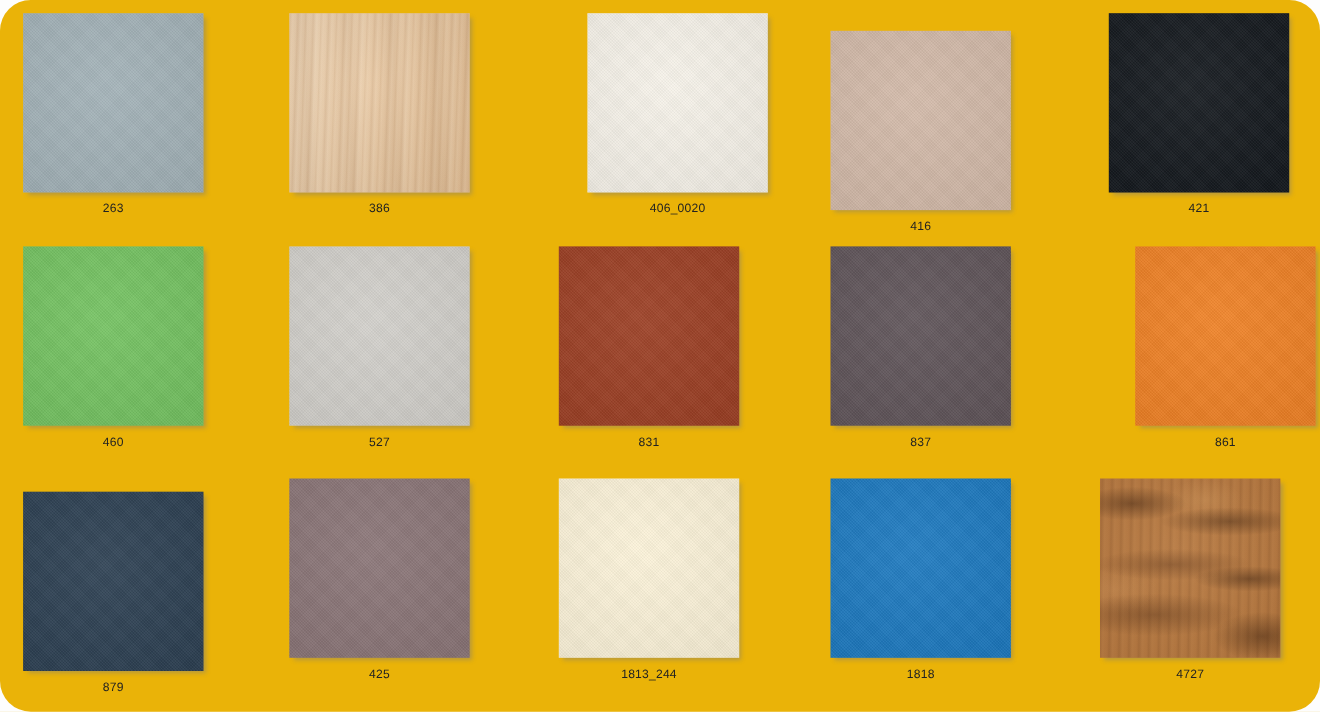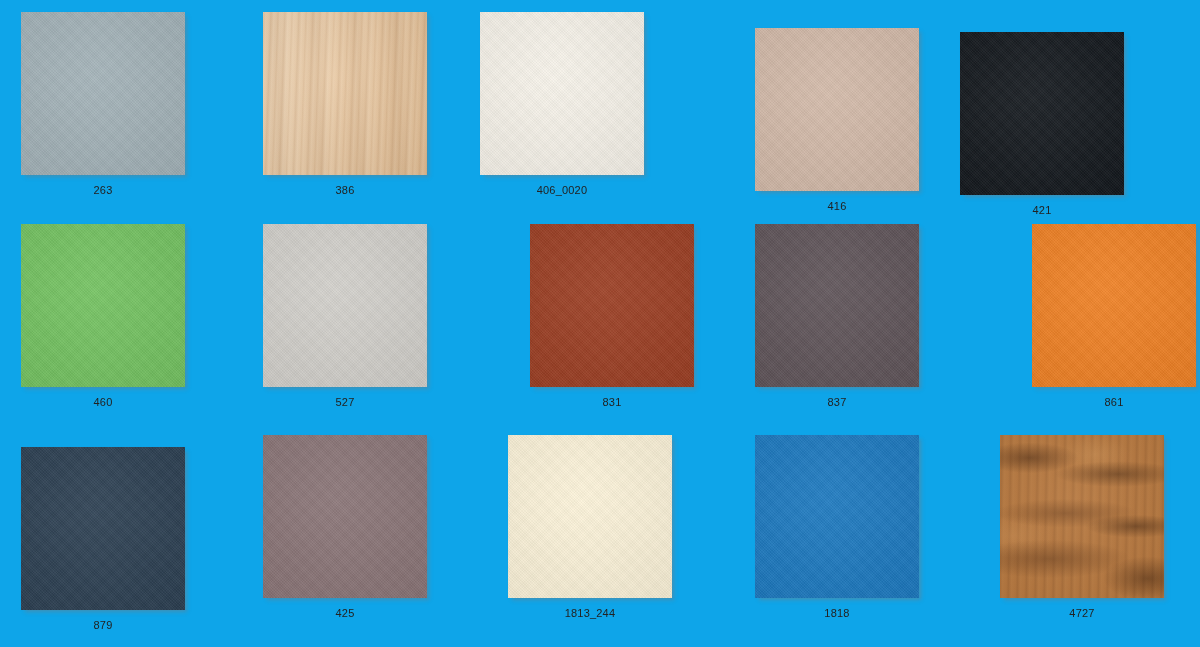--- a/index.html
+++ b/index.html
@@ -108,71 +108,71 @@
   }
   .tex-vignette {
     background-image:
       radial-gradient(ellipse 130px 130px at 45% 40%,
         rgba(255,255,255,0.05), rgba(0,0,0,0.05) 95%);
   }
 </style>
 </head>
 <body>
 
-<div id="swatch-grid" style="width: 1200px; height: 647px; background: #0ea5e9;">
+<div id="swatch-grid" style="width: 1200px; height: 647px; background: #eab308; border-radius: 28px;">
     <div class="swatch-cell" style="left: 21px; top: 12px; width: 164px;">
       <div class="swatch-chip" style="width: 164px; height: 163px; background-color: rgb(163, 178, 184);">
         <div class="tex tex-soft"></div>
         <div class="tex tex-vignette"></div>
       </div>
       <span class="swatch-label" style="font-size: 11px; color: rgb(34, 34, 34); width: 164px;">263</span>
     </div>
     <div class="swatch-cell" style="left: 263px; top: 12px; width: 164px;">
       <div class="swatch-chip" style="width: 164px; height: 163px; background-color: rgb(228, 194, 155);">
         <div class="tex tex-wood"></div>
         <div class="tex tex-vignette"></div>
       </div>
       <span class="swatch-label" style="font-size: 11px; color: rgb(34, 34, 34); width: 164px;">386</span>
     </div>
-    <div class="swatch-cell" style="left: 480px; top: 12px; width: 164px;">
+    <div class="swatch-cell" style="left: 534px; top: 12px; width: 164px;">
       <div class="swatch-chip" style="width: 164px; height: 163px; background-color: rgb(247, 243, 234);">
         <div class="tex tex-soft"></div>
         <div class="tex tex-vignette"></div>
       </div>
       <span class="swatch-label" style="font-size: 11px; color: rgb(34, 34, 34); width: 164px;">406_0020</span>
     </div>
     <div class="swatch-cell" style="left: 755px; top: 12px; width: 164px; margin-top: 16px;">
       <div class="swatch-chip" style="width: 164px; height: 163px; background-color: rgb(211, 186, 169);">
         <div class="tex tex-soft"></div>
         <div class="tex tex-vignette"></div>
       </div>
       <span class="swatch-label" style="font-size: 11px; color: rgb(34, 34, 34); width: 164px;">416</span>
     </div>
-    <div class="swatch-cell" style="left: 960px; top: 12px; width: 164px; margin-top: 20px;">
+    <div class="swatch-cell" style="left: 1008px; top: 12px; width: 164px;">
       <div class="swatch-chip" style="width: 164px; height: 163px; background-color: rgb(19, 24, 29);">
         <div class="tex tex-soft"></div>
         <div class="tex tex-vignette"></div>
       </div>
       <span class="swatch-label" style="font-size: 11px; color: rgb(34, 34, 34); width: 164px;">421</span>
     </div>
     <div class="swatch-cell" style="left: 21px; top: 224px; width: 136px;">
       <div class="swatch-chip" style="width: 164px; height: 163px; background-color: rgb(116, 195, 97);">
         <div class="tex tex-soft"></div>
         <div class="tex tex-vignette"></div>
       </div>
       <span class="swatch-label" style="font-size: 11px; color: rgb(34, 34, 34); width: 164px;">460</span>
     </div>
     <div class="swatch-cell" style="left: 263px; top: 224px; width: 164px;">
       <div class="swatch-chip" style="width: 164px; height: 163px; background-color: rgb(210, 208, 203);">
         <div class="tex tex-soft"></div>
         <div class="tex tex-vignette"></div>
       </div>
       <span class="swatch-label" style="font-size: 11px; color: rgb(34, 34, 34); width: 164px;">527</span>
     </div>
-    <div class="swatch-cell" style="left: 530px; top: 224px; width: 164px;">
+    <div class="swatch-cell" style="left: 508px; top: 224px; width: 164px;">
       <div class="swatch-chip" style="width: 164px; height: 163px; background-color: rgb(156, 62, 35);">
         <div class="tex tex-soft"></div>
         <div class="tex tex-vignette"></div>
       </div>
       <span class="swatch-label" style="font-size: 11px; color: rgb(34, 34, 34); width: 164px;">831</span>
     </div>
     <div class="swatch-cell" style="left: 755px; top: 224px; width: 164px;">
       <div class="swatch-chip" style="width: 164px; height: 163px; background-color: rgb(95, 84, 89);">
         <div class="tex tex-soft"></div>
         <div class="tex tex-vignette"></div>

